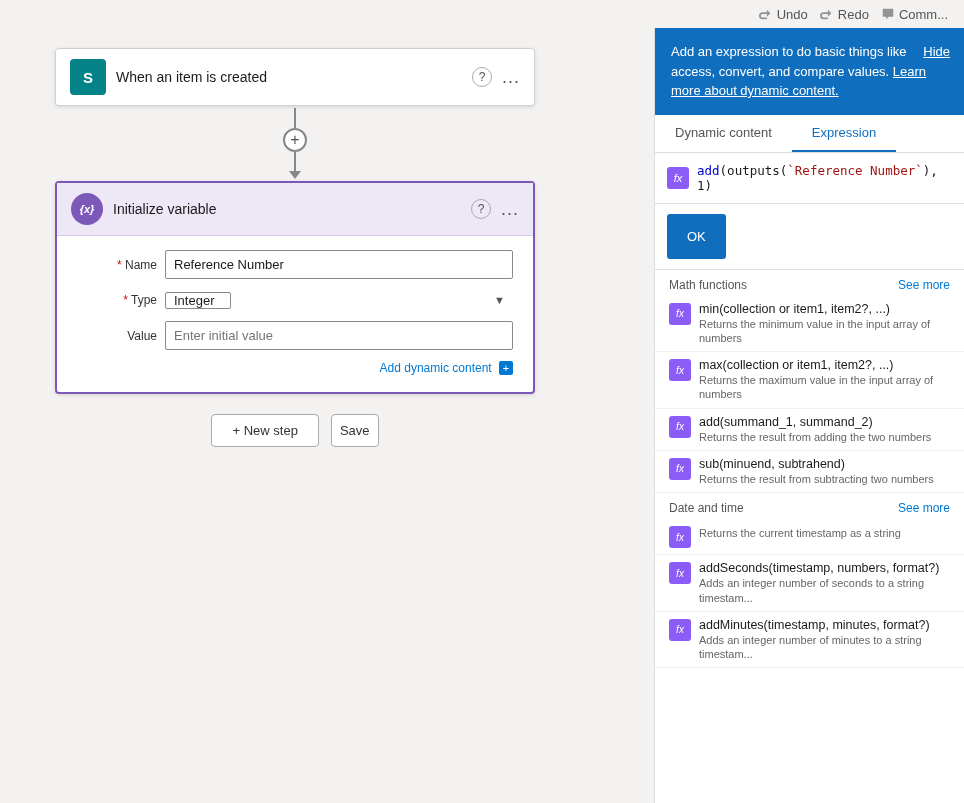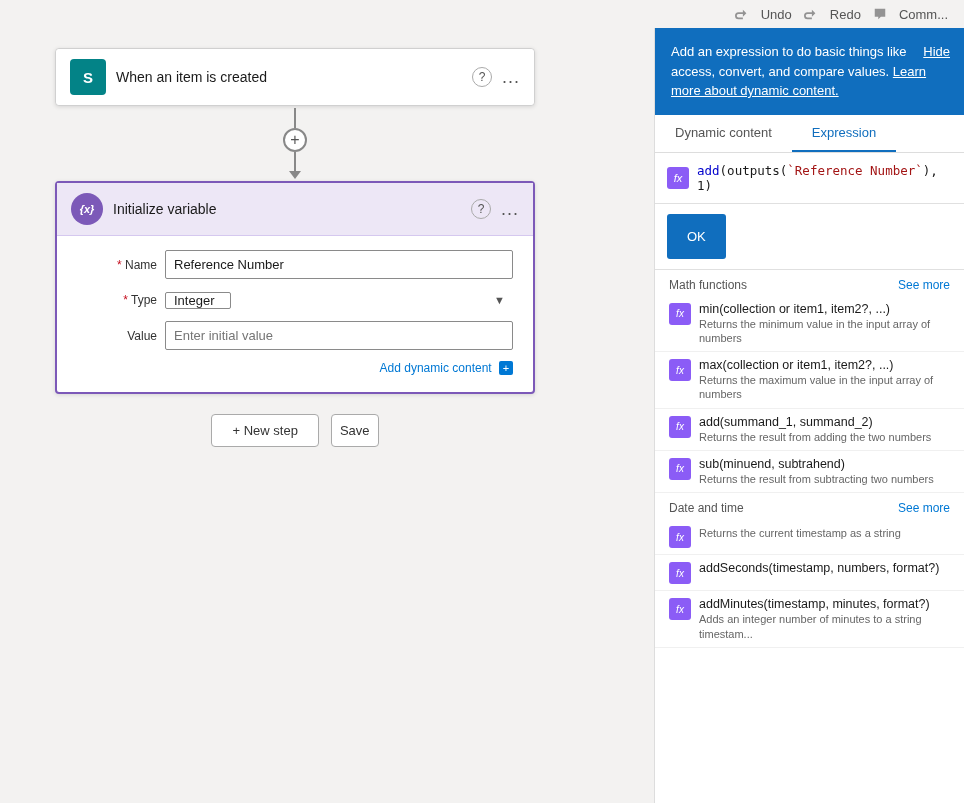--- a/index.html
+++ b/index.html
@@ -22,21 +22,21 @@
       align-items: center;
       gap: 12px;
       padding-right: 16px;
       font-size: 13px;
       color: #444;
       background: transparent;
     }
     .toolbar-item {
       display: flex;
       align-items: center;
-      gap: 12px;
+      gap: 4px;
       cursor: pointer;
       color: #555;
     }
     .toolbar-item .icon-svg {
       width: 14px;
       height: 14px;
       opacity: 0.6;
     }
 
     
@@ -615,20 +615,21 @@
         <div class="func-desc">Returns the current timestamp as a string</div>
       </div>
     </div>
 
     <div class="func-item">
       <div class="func-icon">
           <em>fx</em>
         </div>
       <div class="func-text">
         <div class="func-name">addSeconds(timestamp, numbers, format?)</div>
+        <div class="func-desc">Adds an integer number of seconds to a string timestam...</div>
       </div>
     </div>
 
     <div class="func-item">
       <div class="func-icon">
           <em>fx</em>
         </div>
       <div class="func-text">
         <div class="func-name">addMinutes(timestamp, minutes, format?)</div>
         <div class="func-desc">Adds an integer number of minutes to a string timestam...</div>

